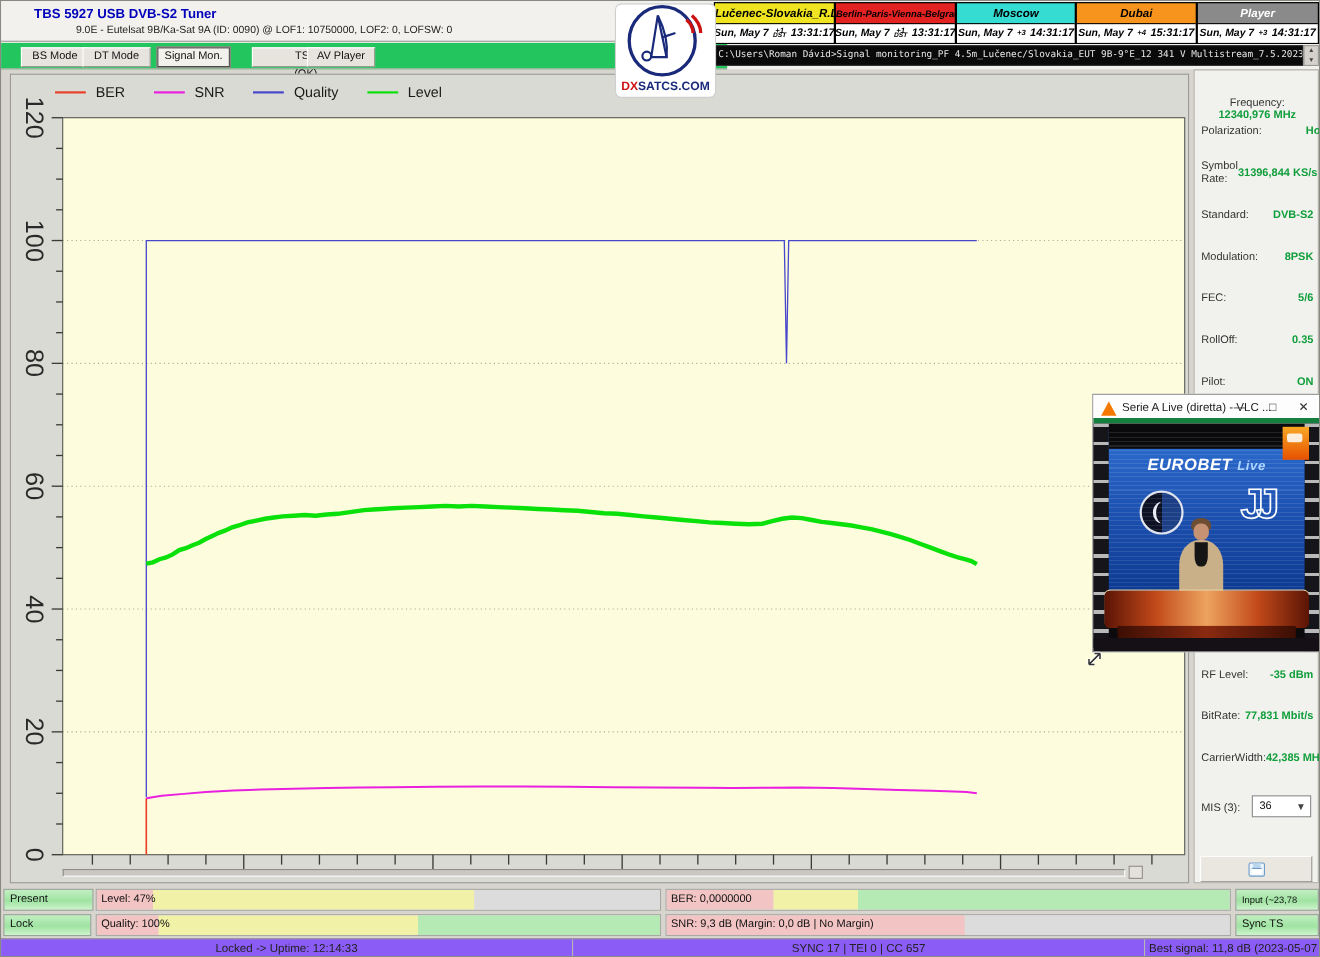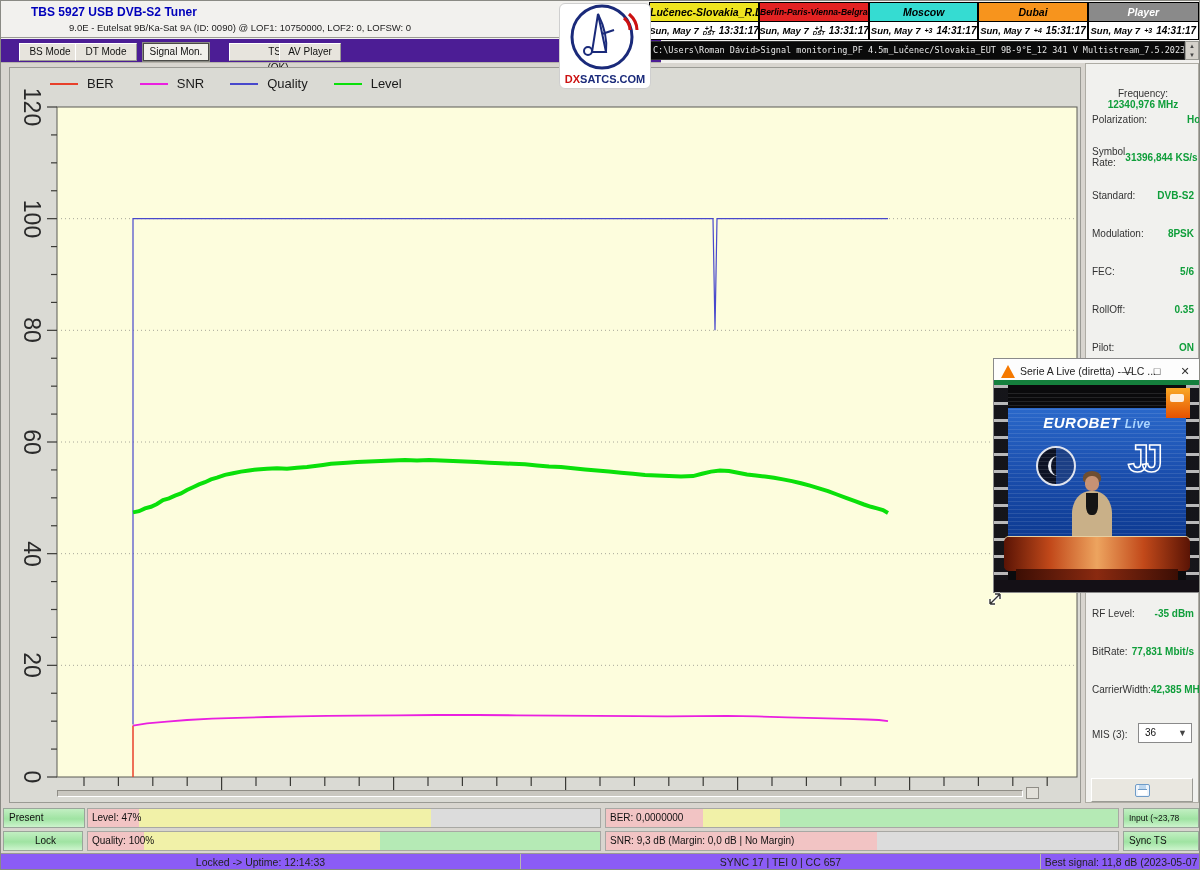--- a/index.html
+++ b/index.html
@@ -4,21 +4,21 @@
 <style>
   * { margin:0; padding:0; box-sizing:border-box; }
   html,body { width:1200px; height:870px; overflow:hidden; }
   body { font-family:"Liberation Sans", sans-serif; background:#d8d5cf; position:relative; border:1px solid #8a8a84; }
 
   
   .header { position:absolute; left:0; top:0; width:1200px; height:62px; background:#f2f1ee; }
   .app-title { position:absolute; left:30px; top:4px; font-size:12px; font-weight:bold; color:#0000bb; }
   .app-subtitle { position:absolute; left:68px; top:21px; font-size:9.5px; color:#222; }
   .header-rule { position:absolute; left:0; top:36px; width:660px; height:1px; background:#9a9a94; }
-  .tabbar { position:absolute; left:0; top:38px; width:660px; height:24px; background:#4c1d95; border-bottom:1px solid #b5b2aa; }
+  .tabbar { position:absolute; left:0; top:38px; width:660px; height:24px; background:#22c55e; border-bottom:1px solid #b5b2aa; }
   .tab-btn { position:absolute; top:4px; height:18px; background:#e7e4dd; border:1px solid #9a9a94; border-top-color:#fff; border-left-color:#fff; font-size:10px; color:#111; text-align:center; line-height:16px; }
   .tab-btn.active { background:#f2f1ec; border:1px solid #4a4a46; box-shadow:0 0 0 1px #8a8a84; }
 
   
   .logo { position:absolute; left:558px; top:2px; width:92px; height:86px; background:#fff; border:1px solid #cfcfcf; border-radius:6px; z-index:40; text-align:center; }
   .logo-text { position:absolute; left:0; right:0; bottom:3px; font-size:11px; font-weight:bold; letter-spacing:0px; }
   .logo-text .dx { color:#cc1111; } .logo-text .rest { color:#1a2a7a; }
 
   
   .clocks { position:absolute; left:648px; top:1px; width:550px; height:38px; display:flex; border:1px solid #000; background:#000; z-index:30; }
@@ -399,21 +399,21 @@
       <span class="mlabel">Level: 47%</span>
     </div>
   <div class="meter" style="left:604px;top:2px;width:514px;">
       <div class="zone" style="left: 34%; width: 66%; background: rgb(181, 234, 181);"></div>
       <div class="zone" style="left: 19%; width: 15%; background: rgb(241, 241, 168);"></div>
       <div class="zone" style="left: 0%; width: 19%; background: rgb(242, 196, 196);"></div>
       <span class="mlabel">BER: 0,0000000</span>
     </div>
   <div class="green-box" style="left:1122px;top:2px;width:76px;font-size:8.5px;"><span>Input (~23,78 Mbps)</span></div>
 
-  <div class="green-box" style="left:2px;top:25px;width:80px;text-align:center;"><span>Lock</span></div>
+  <div class="green-box" style="left:2px;top:25px;width:80px;"><span>Lock</span></div>
   <div class="meter" style="left:86px;top:25px;width:514px;">
       <div class="zone" style="left: 57%; width: 43%; background: rgb(181, 234, 181);"></div>
       <div class="zone" style="left: 11%; width: 46%; background: rgb(241, 241, 168);"></div>
       <div class="zone" style="left: 0%; width: 11%; background: rgb(242, 196, 196);"></div>
       <span class="mlabel">Quality: 100%</span>
     </div>
   <div class="meter" style="left:604px;top:25px;width:514px;">
       <div class="zone" style="left: 53%; width: 47%; background: rgb(220, 220, 220);"></div>
       <div class="zone" style="left: 0%; width: 53%; background: rgb(242, 196, 196);"></div>
       <span class="mlabel">SNR: 9,3 dB (Margin: 0,0 dB | No Margin)</span>

